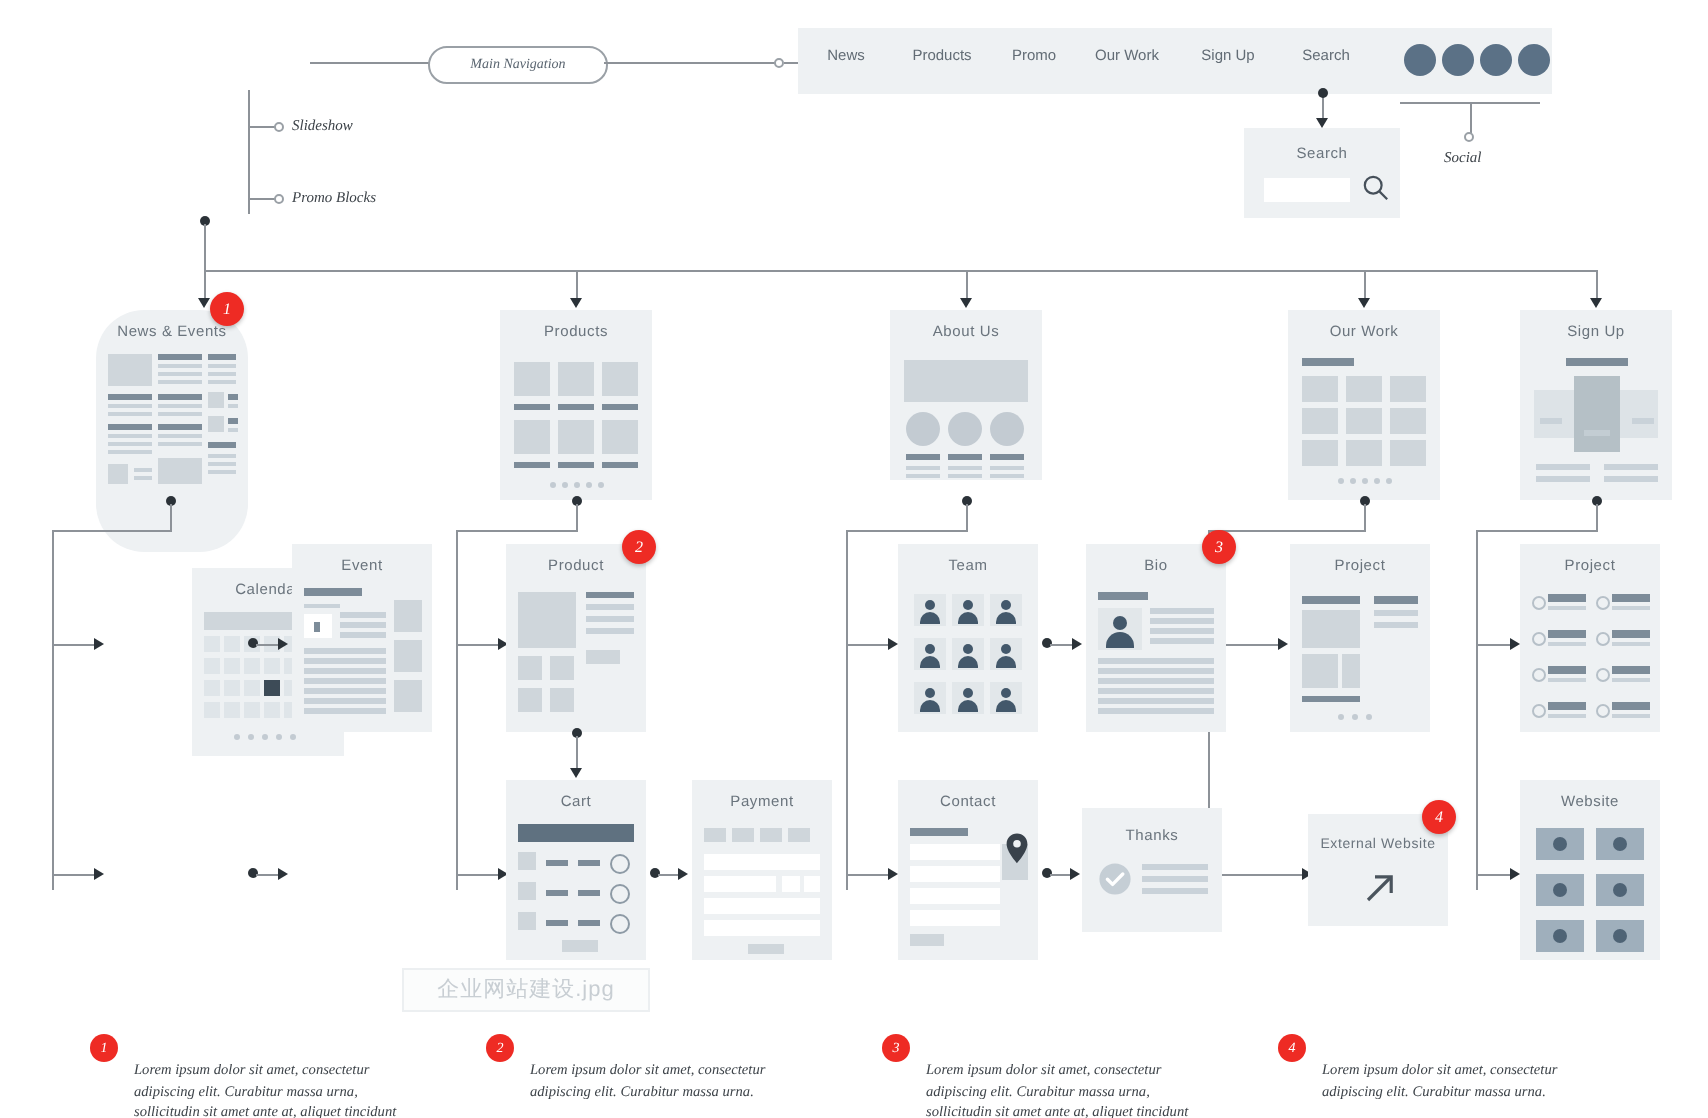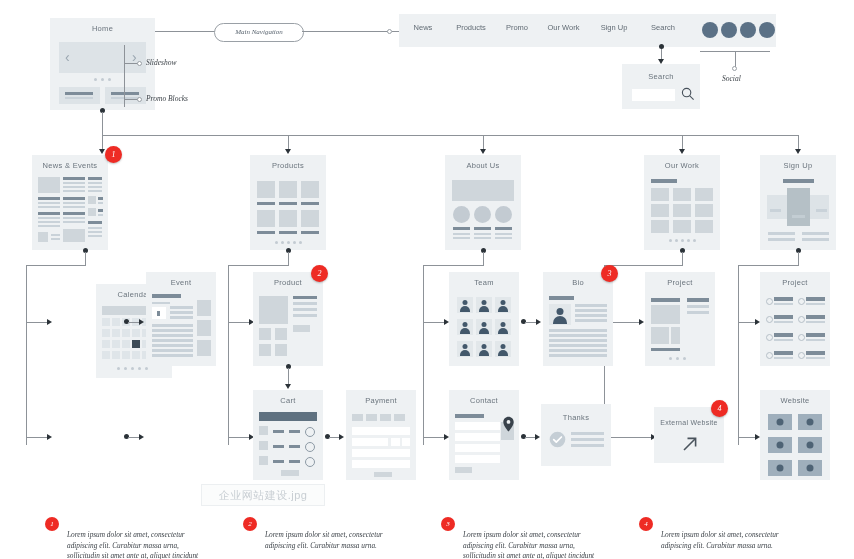--- a/index.html
+++ b/index.html
@@ -93,35 +93,20 @@
   .vid::before{content:"";position:absolute;left:50%;top:50%;transform:translate(-50%,-50%);width:7px;height:7px;border-radius:50%;background:#4e6375;}
   .thumb{position:absolute;background:#c8d0d6;}
   .thumb::after{content:"";position:absolute;left:2px;bottom:2px;width:0;height:0;border-left:5px solid transparent;border-right:5px solid transparent;border-bottom:6px solid #8d9aa5;}
   .circ-ring{position:absolute;border:1px solid #b6c0c8;border-radius:50%;}
 </style>
 </head>
 <body>
 
 <div id="stage">
 
-  <div class="card" style="left:50px;top:18px;width:105px;height:92px;">
-    <div class="ttl">Home</div>
-    <div class="blk lt" style="left:9px;top:24px;width:87px;height:31px;"></div>
-    <div style="position:absolute;left:15px;top:31px;font-size:14px;color:#9aa6b0;line-height:16px;">‹</div>
-    <div style="position:absolute;left:82px;top:31px;font-size:14px;color:#9aa6b0;line-height:16px;">›</div>
-    <div class="dot" style="left:44px;top:60px;width:3px;height:3px;"></div>
-    <div class="dot" style="left:51px;top:60px;width:3px;height:3px;"></div>
-    <div class="dot" style="left:58px;top:60px;width:3px;height:3px;"></div>
-    <div class="blk lt" style="left:9px;top:69px;width:41px;height:17px;"></div>
-    <div class="bar dk" style="left:15px;top:74px;width:28px;height:3px;"></div>
-    <div class="bar" style="left:15px;top:79px;width:28px;height:2px;"></div>
-    <div class="blk lt" style="left:55px;top:69px;width:41px;height:17px;"></div>
-    <div class="bar dk" style="left:61px;top:74px;width:28px;height:3px;"></div>
-    <div class="bar" style="left:61px;top:79px;width:28px;height:2px;"></div>
-  </div>
 
   <div class="ln lnv" style="left:124px;top:45px;height:62px;"></div>
   <div class="ln lnh" style="left:124px;top:63px;width:14px;"></div>
   <div class="ohole" style="left:137px;top:61px;"></div>
   <div class="annot" style="left:146px;top:58px;">Slideshow</div>
   <div class="ln lnh" style="left:124px;top:99px;width:14px;"></div>
   <div class="ohole" style="left:137px;top:97px;"></div>
   <div class="annot" style="left:146px;top:94px;">Promo Blocks</div>
 
   <div class="ln lnh" style="left:155px;top:31px;width:63px;"></div>
@@ -170,21 +155,21 @@
   <div class="arw d" style="left:285px;top:149px;"></div>
   <div class="ln lnv" style="left:483px;top:135px;height:15px;"></div>
   <div class="arw d" style="left:480px;top:149px;"></div>
   <div class="ln lnv" style="left:682px;top:135px;height:15px;"></div>
   <div class="arw d" style="left:679px;top:149px;"></div>
   <div class="ln lnv" style="left:798px;top:135px;height:15px;"></div>
   <div class="arw d" style="left:795px;top:149px;"></div>
 
   <div class="ln lnv" style="left:288px;top:47px;height:0;"></div>
 
-  <div class="card" style="left:32px;top:155px;width:76px;height:95px;">
+  <div class="card" style="left:48px;top:155px;width:76px;height:121px;border-radius:24px;">
     <div class="ttl">News &amp; Events</div>
     <div class="blk" style="left:6px;top:22px;width:22px;height:16px;"></div>
     <div class="bar dk" style="left:6px;top:42px;width:22px;height:3px;"></div>
     <div class="bar" style="left:6px;top:47px;width:22px;height:2px;"></div>
     <div class="bar" style="left:6px;top:51px;width:22px;height:2px;"></div>
     <div class="bar dk" style="left:6px;top:57px;width:22px;height:3px;"></div>
     <div class="bar" style="left:6px;top:62px;width:22px;height:2px;"></div>
     <div class="bar" style="left:6px;top:66px;width:22px;height:2px;"></div>
     <div class="bar" style="left:6px;top:70px;width:22px;height:2px;"></div>
     <div class="blk" style="left:6px;top:77px;width:10px;height:10px;"></div>
@@ -234,21 +219,21 @@
     <div class="bar dk" style="left:7px;top:76px;width:18px;height:3px;"></div>
     <div class="bar dk" style="left:29px;top:76px;width:18px;height:3px;"></div>
     <div class="bar dk" style="left:51px;top:76px;width:18px;height:3px;"></div>
     <div class="dot" style="left:25px;top:86px;width:3px;height:3px;"></div>
     <div class="dot" style="left:31px;top:86px;width:3px;height:3px;"></div>
     <div class="dot" style="left:37px;top:86px;width:3px;height:3px;"></div>
     <div class="dot" style="left:43px;top:86px;width:3px;height:3px;"></div>
     <div class="dot" style="left:49px;top:86px;width:3px;height:3px;"></div>
   </div>
 
-  <div class="card" style="left:445px;top:155px;width:76px;height:95px;">
+  <div class="card" style="left:445px;top:155px;width:76px;height:85px;">
     <div class="ttl">About Us</div>
     <div class="blk" style="left:7px;top:25px;width:62px;height:21px;"></div>
     <div class="dot" style="left:8px;top:51px;width:17px;height:17px;"></div>
     <div class="dot" style="left:29px;top:51px;width:17px;height:17px;"></div>
     <div class="dot" style="left:50px;top:51px;width:17px;height:17px;"></div>
     <div class="bar dk" style="left:8px;top:72px;width:17px;height:3px;"></div>
     <div class="bar dk" style="left:29px;top:72px;width:17px;height:3px;"></div>
     <div class="bar dk" style="left:50px;top:72px;width:17px;height:3px;"></div>
     <div class="bar" style="left:8px;top:78px;width:17px;height:2px;"></div>
     <div class="bar" style="left:29px;top:78px;width:17px;height:2px;"></div>

